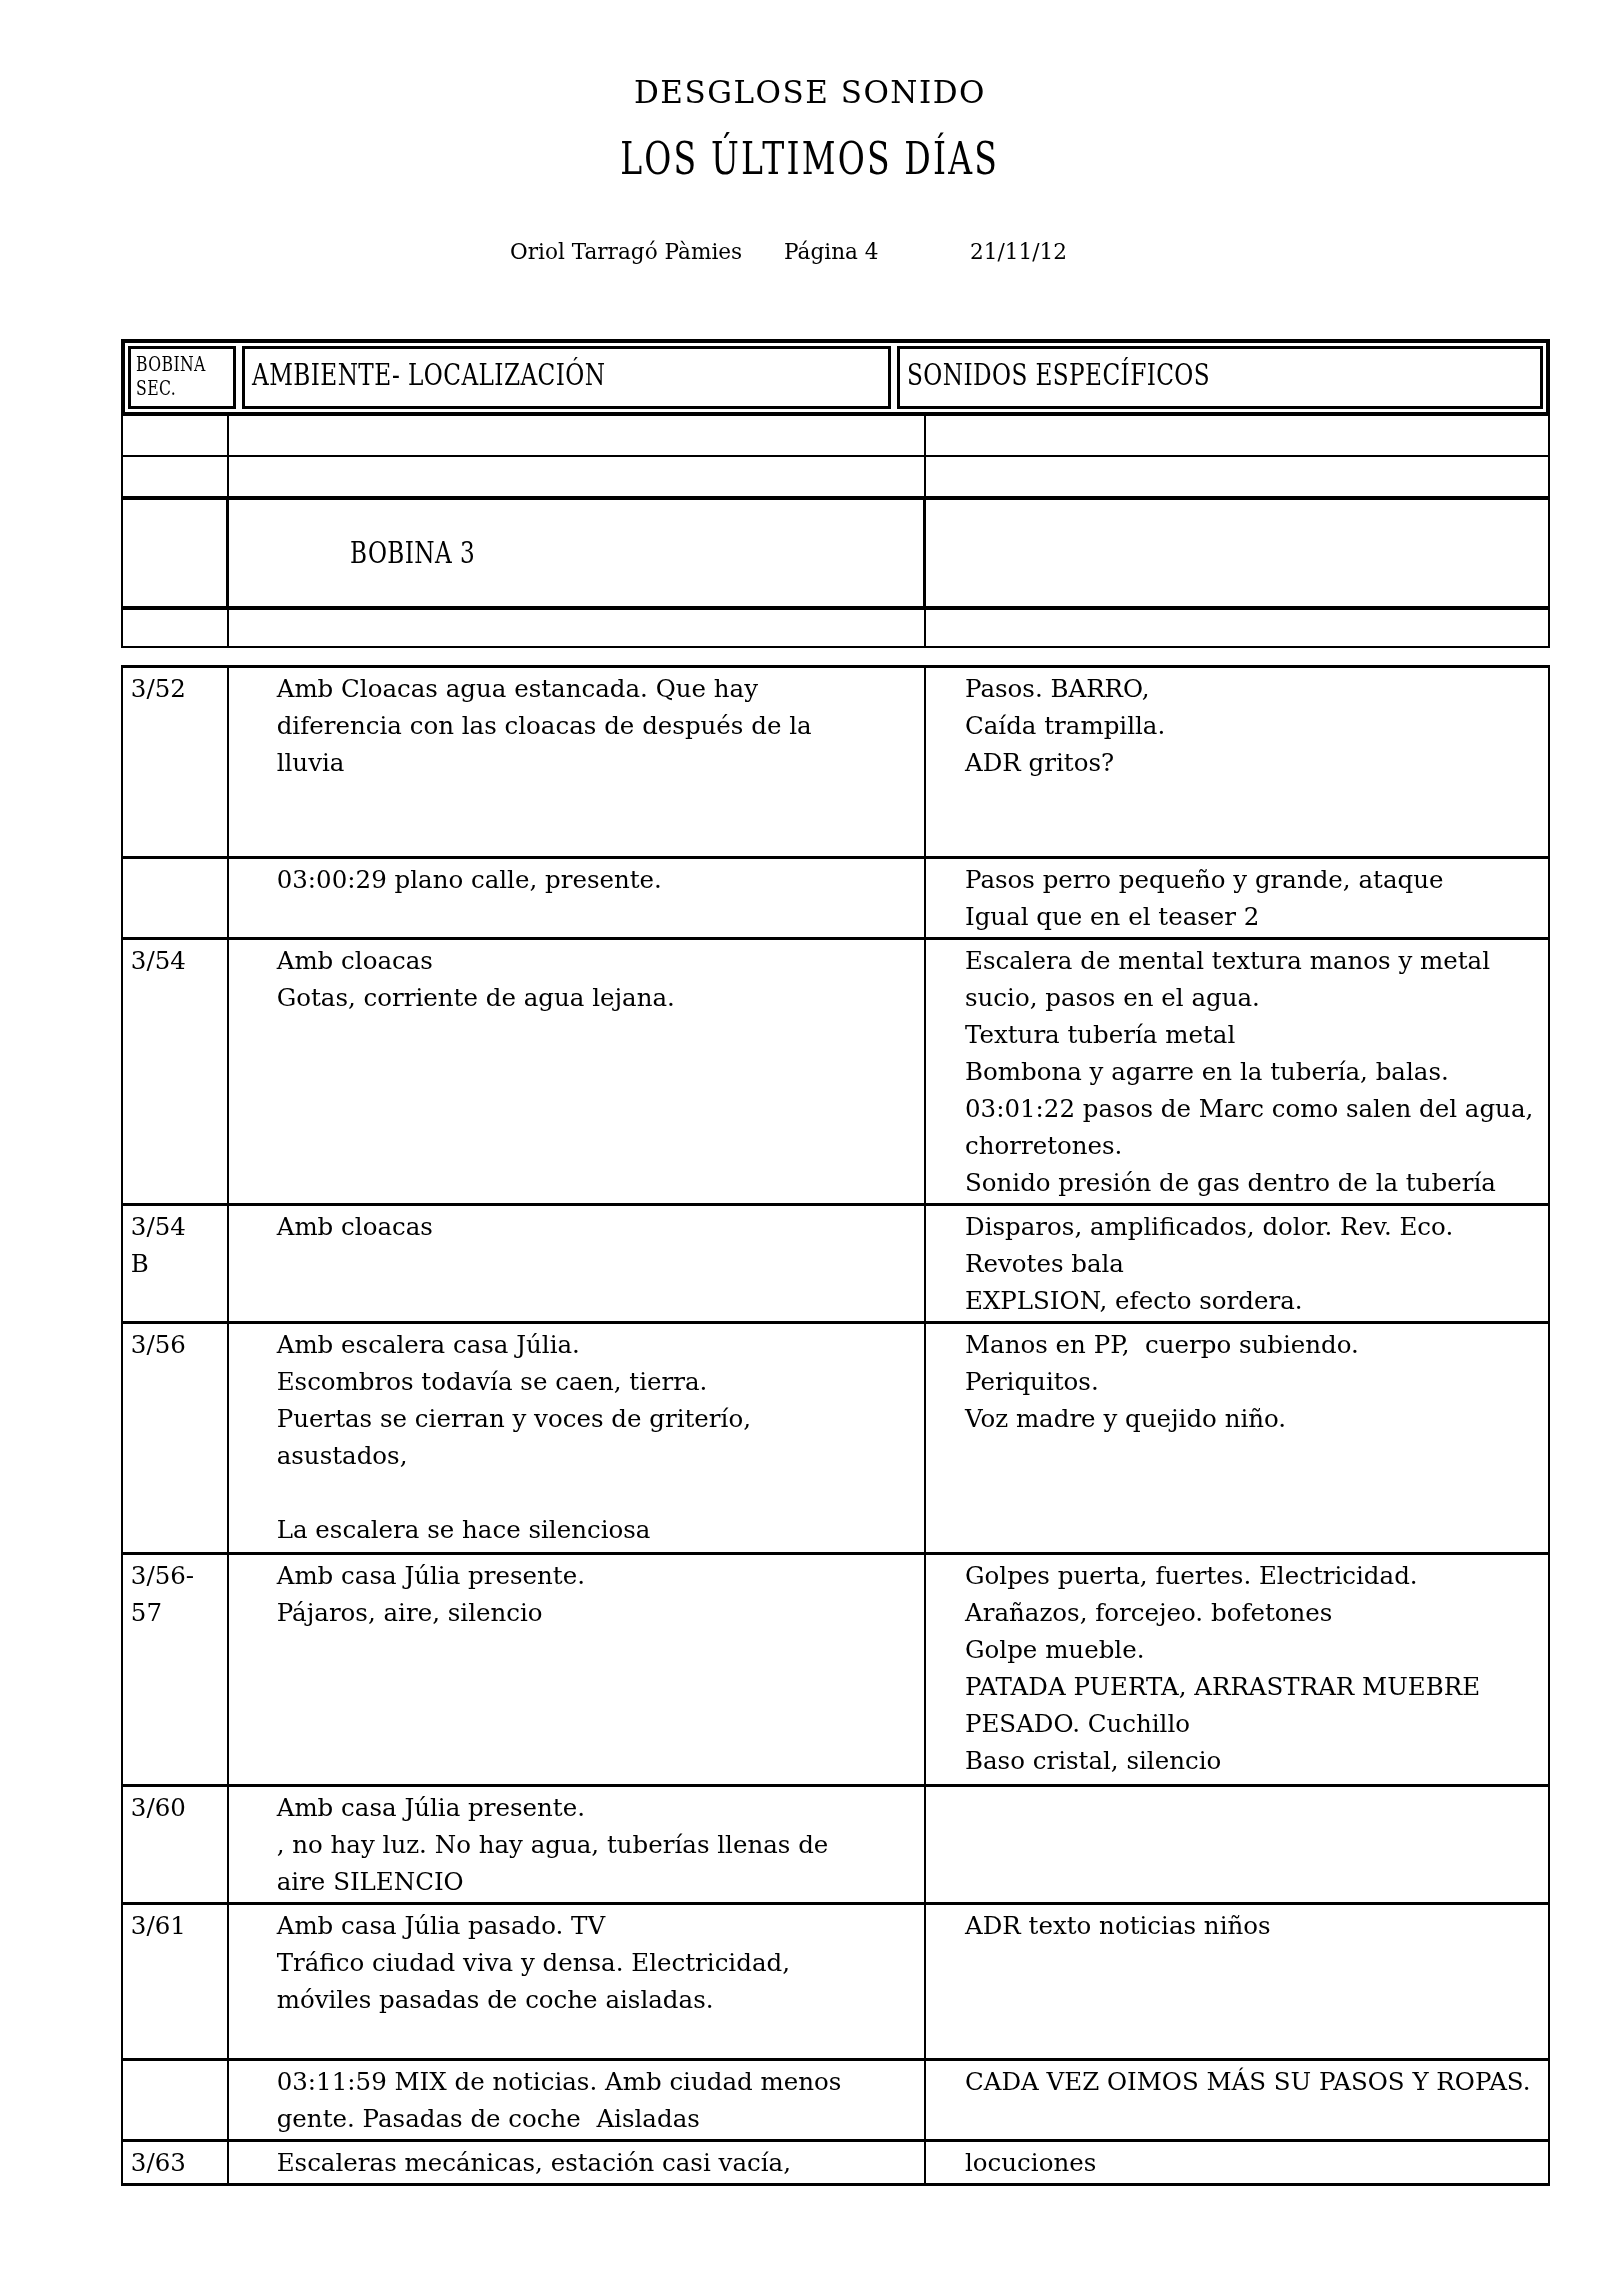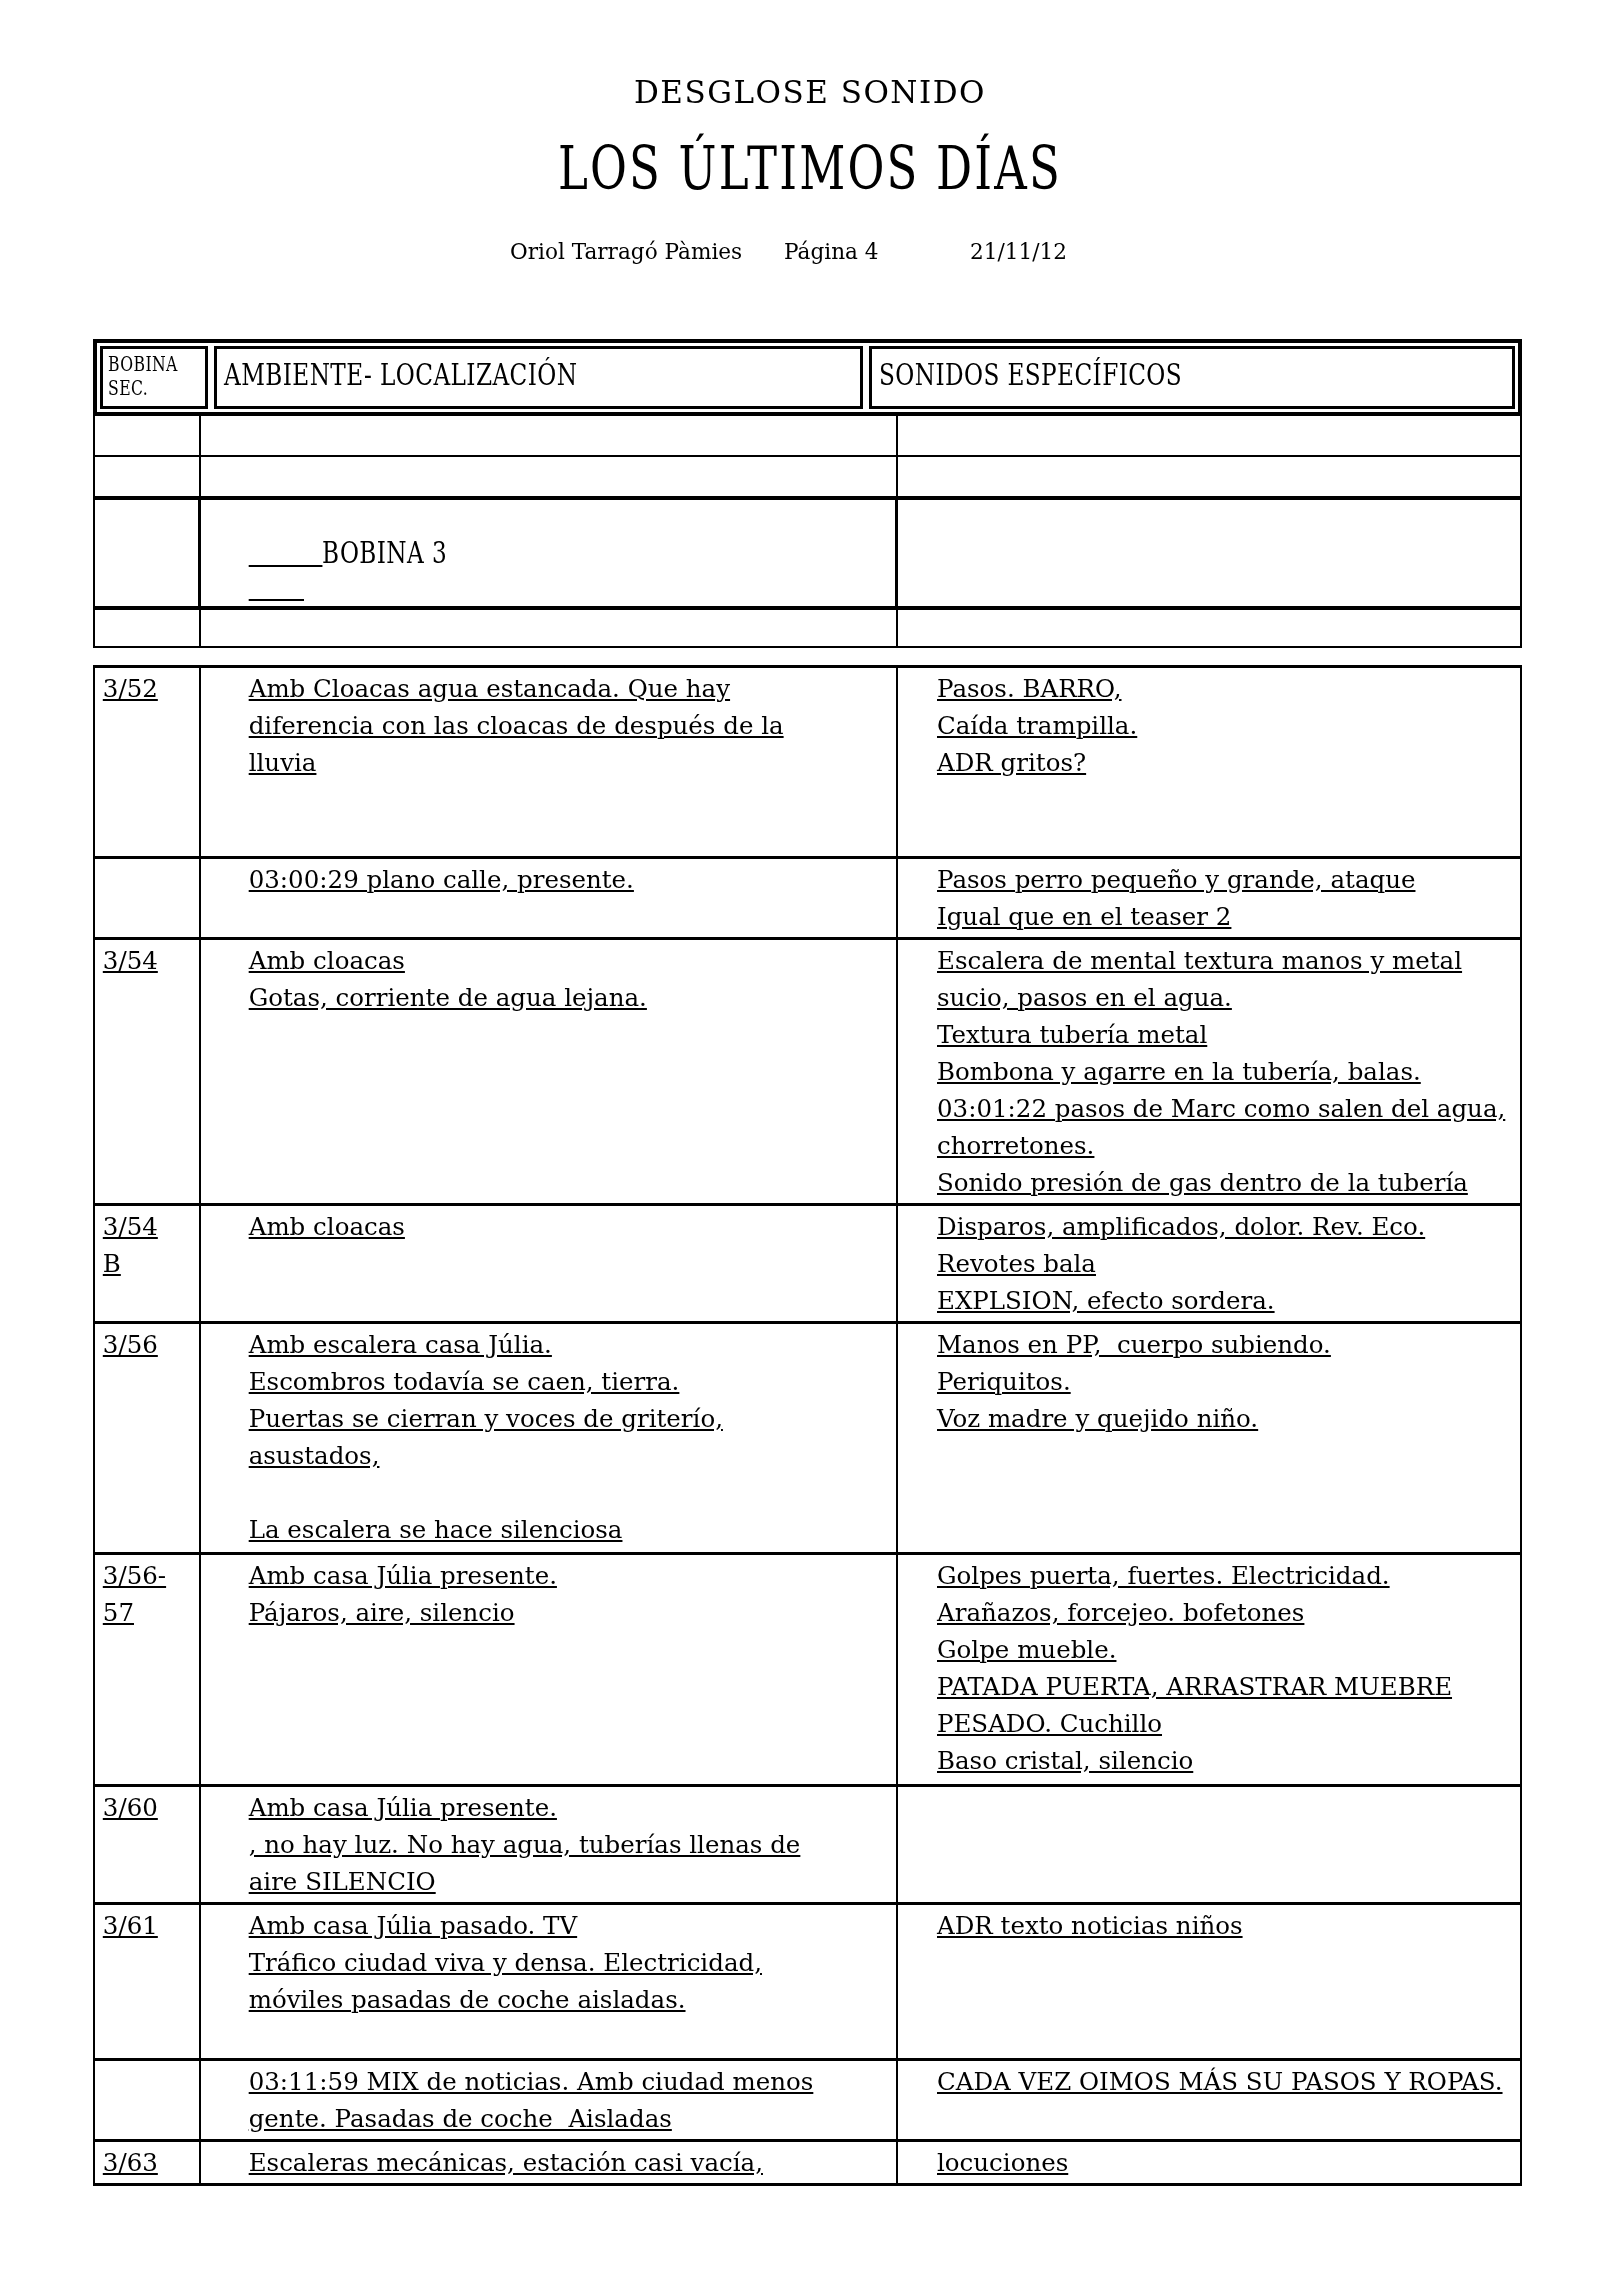--- a/index.html
+++ b/index.html
@@ -4,30 +4,30 @@
 <style>
   html,body { margin:0; padding:0; background:#e8e8e8; }
   .page {
     position:relative; width:1620px; height:2293px; background:#ffffff;
     font-family:"DejaVu Serif", serif; color:#000; overflow:hidden;
   }
   
   .title1 { position:absolute; top:74px; left:0; width:100%; text-align:center;
             font-size:31px; letter-spacing:1.5px; }
   .title2 { position:absolute; top:133px; left:0; width:100%; text-align:center;
-            font-size:60px; }
+            font-size:44px; }
   .squeeze-c { display:inline-block; transform:scaleX(0.75); letter-spacing:2.9px; }
   .meta { position:absolute; top:239px; left:0; width:100%; height:29px; font-size:21.6px; }
   .meta span { position:absolute; top:0; white-space:pre; }
   .meta .m-author { left:510px; }
   .meta .m-page   { left:784px; }
   .meta .m-date   { left:970px; }
 
   
-  .tbl { position:absolute; left:93px; top:339px; width:1429px;text-decoration:underline; }
+  .tbl { position:absolute; left:121px; top:339px; width:1429px; }
   * { box-sizing:border-box; }
 
   
   .hdr { border:4.9px solid #000; padding:2.9px; display:flex; gap:5.9px; background:#fff; }
   .hcell { border:3.9px solid #000; height:63px; overflow:hidden; }
   .h1 { width:108px; font-size:19.6px; line-height:24.5px; padding:3.9px 0 0 4.9px; }
   .h2 { width:649px; font-size:29px; line-height:53px; padding-left:6.9px; }
   .h3 { flex:1; font-size:29px; line-height:53px; padding-left:6.9px; }
   .cond { display:inline-block; transform:scaleX(0.8); transform-origin:0 50%;
           white-space:pre-line; letter-spacing:0.5px; }

